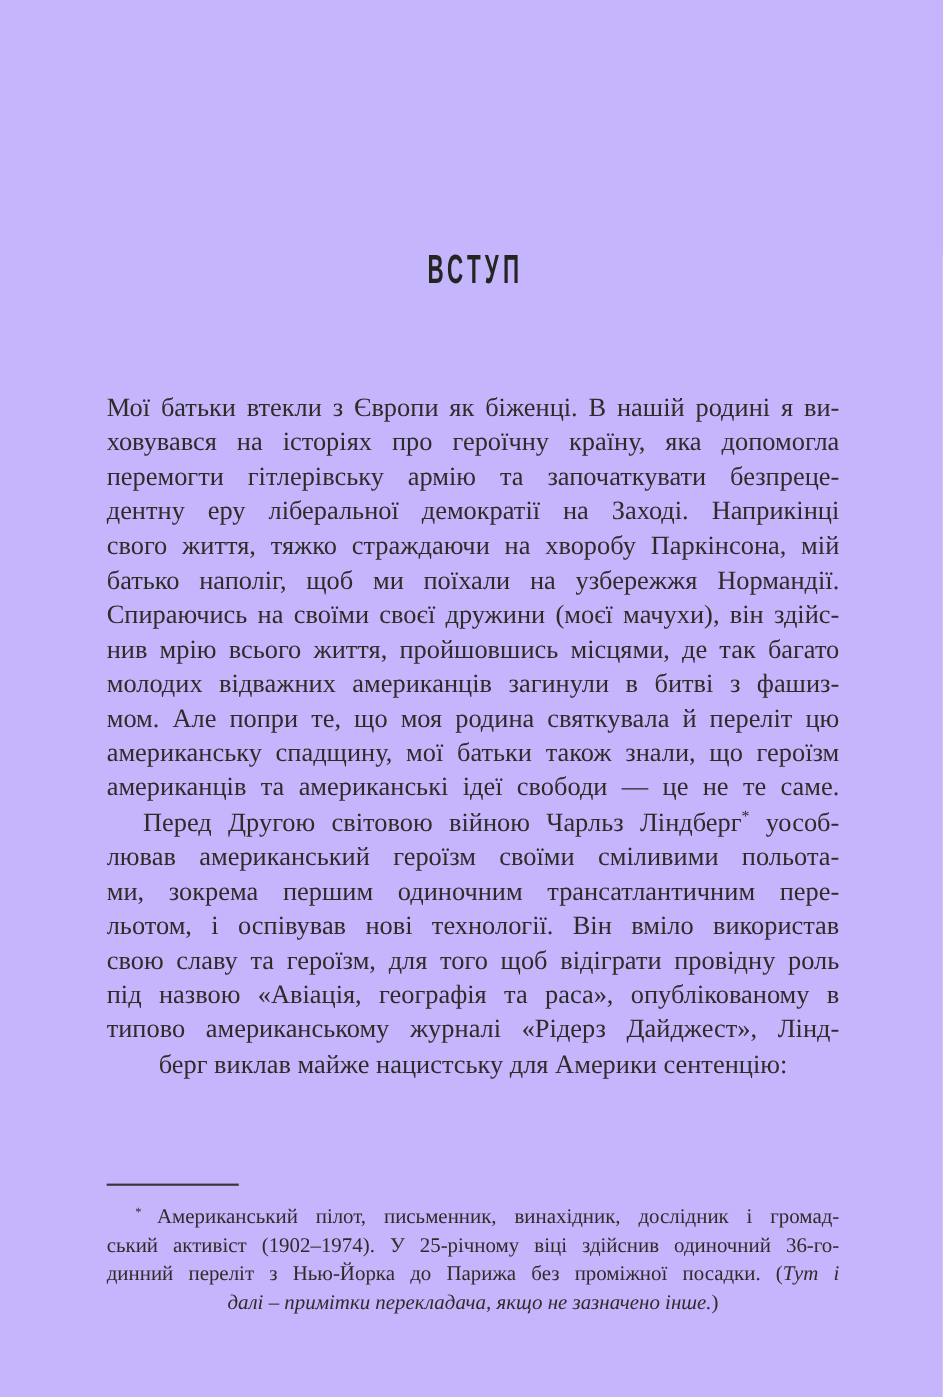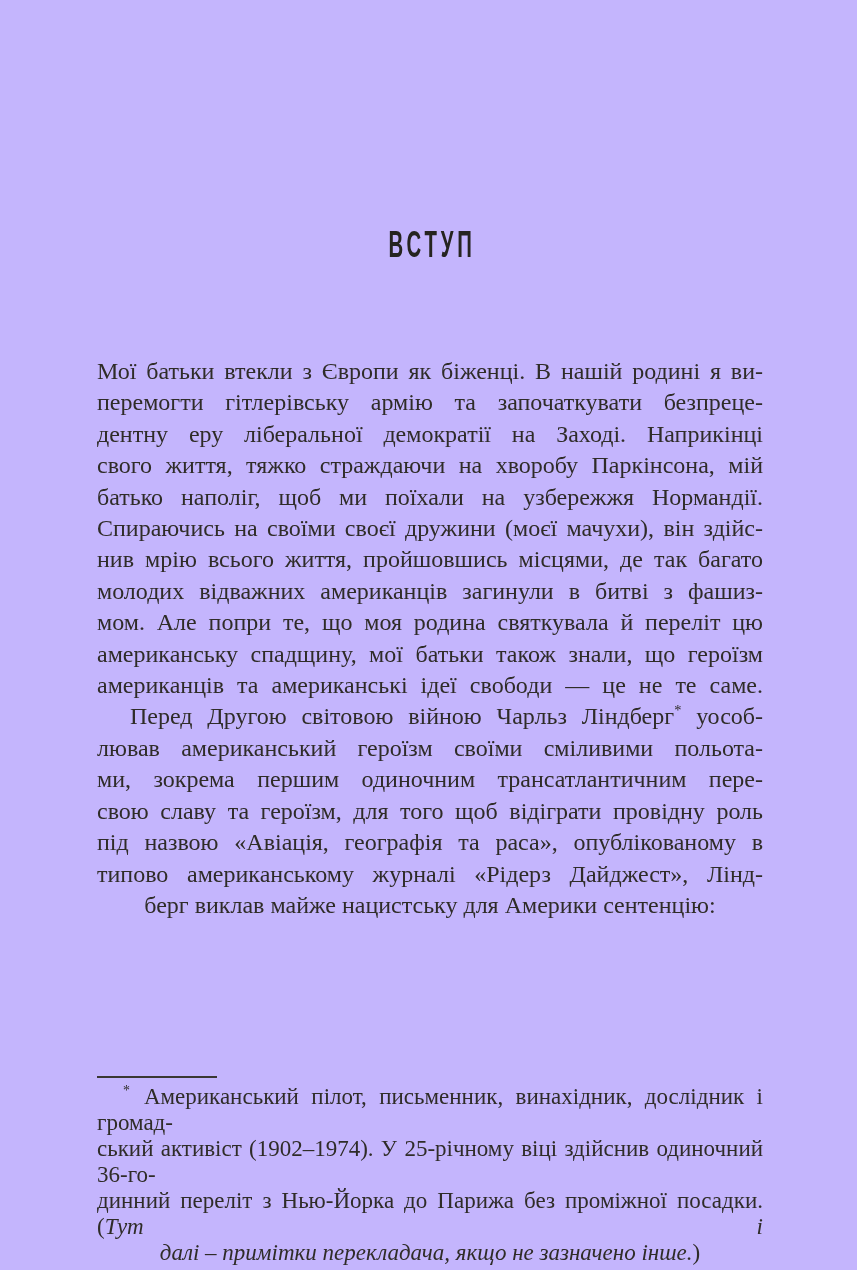--- a/index.html
+++ b/index.html
@@ -59,22 +59,22 @@
     left: 97px;
     top: 1076px;
     width: 666px;
   }
   .footnote-rule {
     width: 120px;
     height: 0;
     border-top: 2px solid #3a3733;
   }
   .footnote-text {
-    margin-top: 6px;
-    font-size: 23px;
+    margin-top: 16px;
+    font-size: 19px;
     line-height: 26px;
   }
   .footnote-text .line.indent { text-indent: 26px; }
   .footnote-text sup.fn-mark {
     font-size: 60%;
     line-height: 0;
     vertical-align: super;
     margin-right: 14px;
   }
   .footnote-text em { font-style: italic; }
@@ -83,33 +83,35 @@
 <body>
 
 <div class="page">
 
   <div class="chapter-title">
     <span>ВСТУП</span>
   </div>
 
   <div class="body-text">
       <div class="line just">Мої батьки втекли з Європи як біженці. В нашій родині я ви-</div>
+      <div class="line just">ховувався на історіях про героїчну країну, яка допомогла</div>
       <div class="line just">перемогти гітлерівську армію та започаткувати безпреце-</div>
       <div class="line just">дентну еру ліберальної демократії на Заході. Наприкінці</div>
       <div class="line just">свого життя, тяжко страждаючи на хворобу Паркінсона, мій</div>
       <div class="line just">батько наполіг, щоб ми поїхали на узбережжя Нормандії.</div>
       <div class="line just">Спираючись на своїми своєї дружини (моєї мачухи), він здійс-</div>
       <div class="line just">нив мрію всього життя, пройшовшись місцями, де так багато</div>
       <div class="line just">молодих відважних американців загинули в битві з фашиз-</div>
       <div class="line just">мом. Але попри те, що моя родина святкувала й переліт цю</div>
       <div class="line just">американську спадщину, мої батьки також знали, що героїзм</div>
       <div class="line just">американців та американські ідеї свободи — це не те саме.</div>
       <div class="line just indent">Перед Другою світовою війною Чарльз Ліндберг<sup>*</sup> уособ-</div>
       <div class="line just">лював американський героїзм своїми сміливими польота-</div>
       <div class="line just">ми, зокрема першим одиночним трансатлантичним пере-</div>
+      <div class="line just">льотом, і оспівував нові технології. Він вміло використав</div>
       <div class="line just">свою славу та героїзм, для того щоб відіграти провідну роль</div>
       <div class="line just">під назвою «Авіація, географія та раса», опублікованому в</div>
       <div class="line just">типово американському журналі «Рідерз Дайджест», Лінд-</div>
       <div class="line">берг виклав майже нацистську для Америки сентенцію:</div>
     </div>
 
   <div class="footnote">
     <div class="footnote-rule"></div>
     <div class="footnote-text">
         <div class="line just indent"><sup class="fn-mark">*</sup><span>Американський пілот, письменник, винахідник, дослідник і громад-</span></div>

